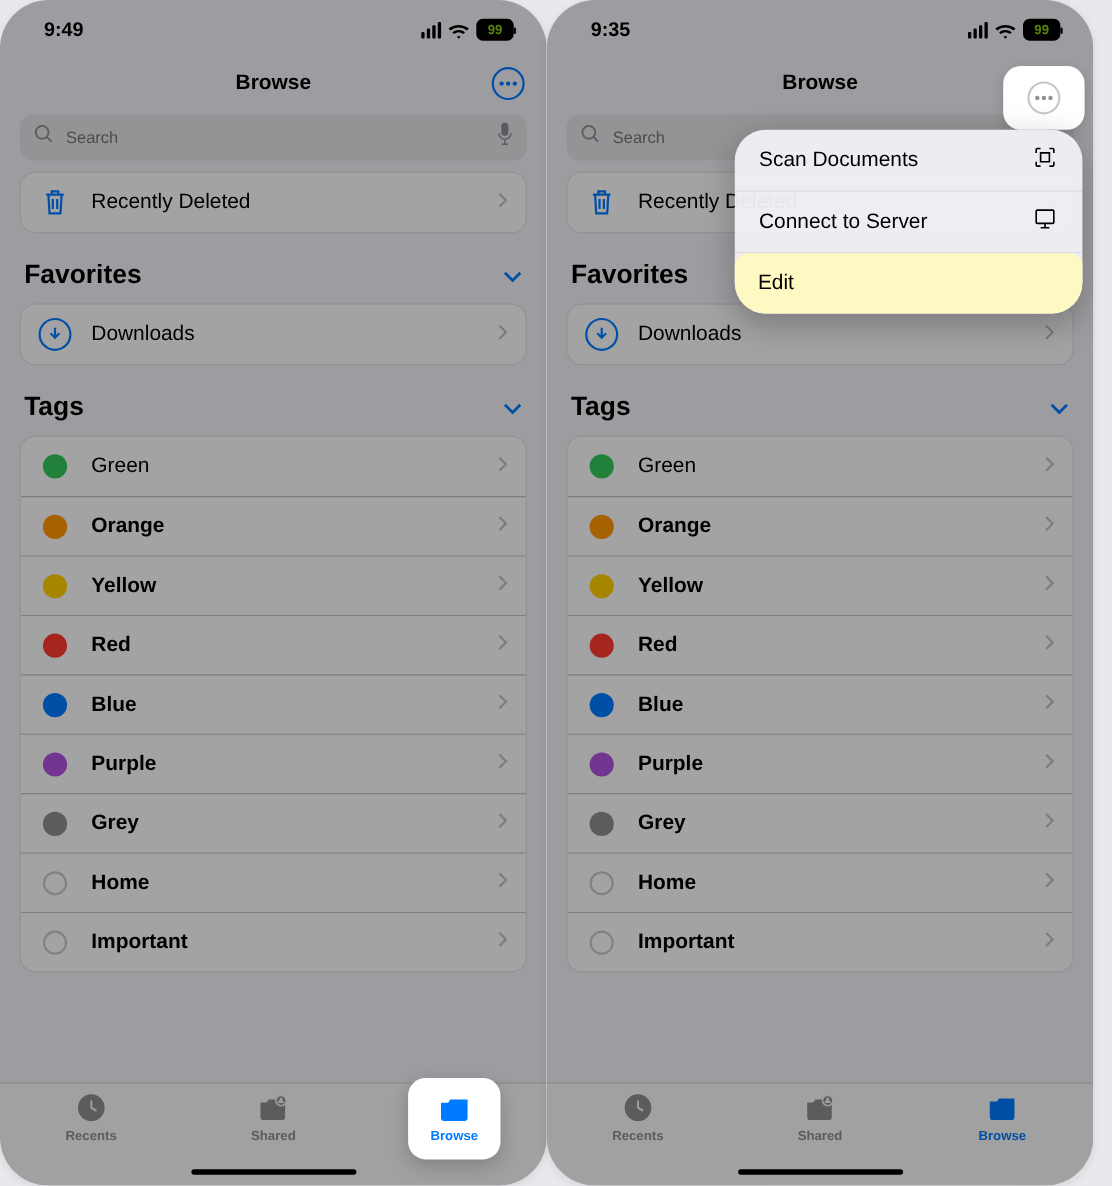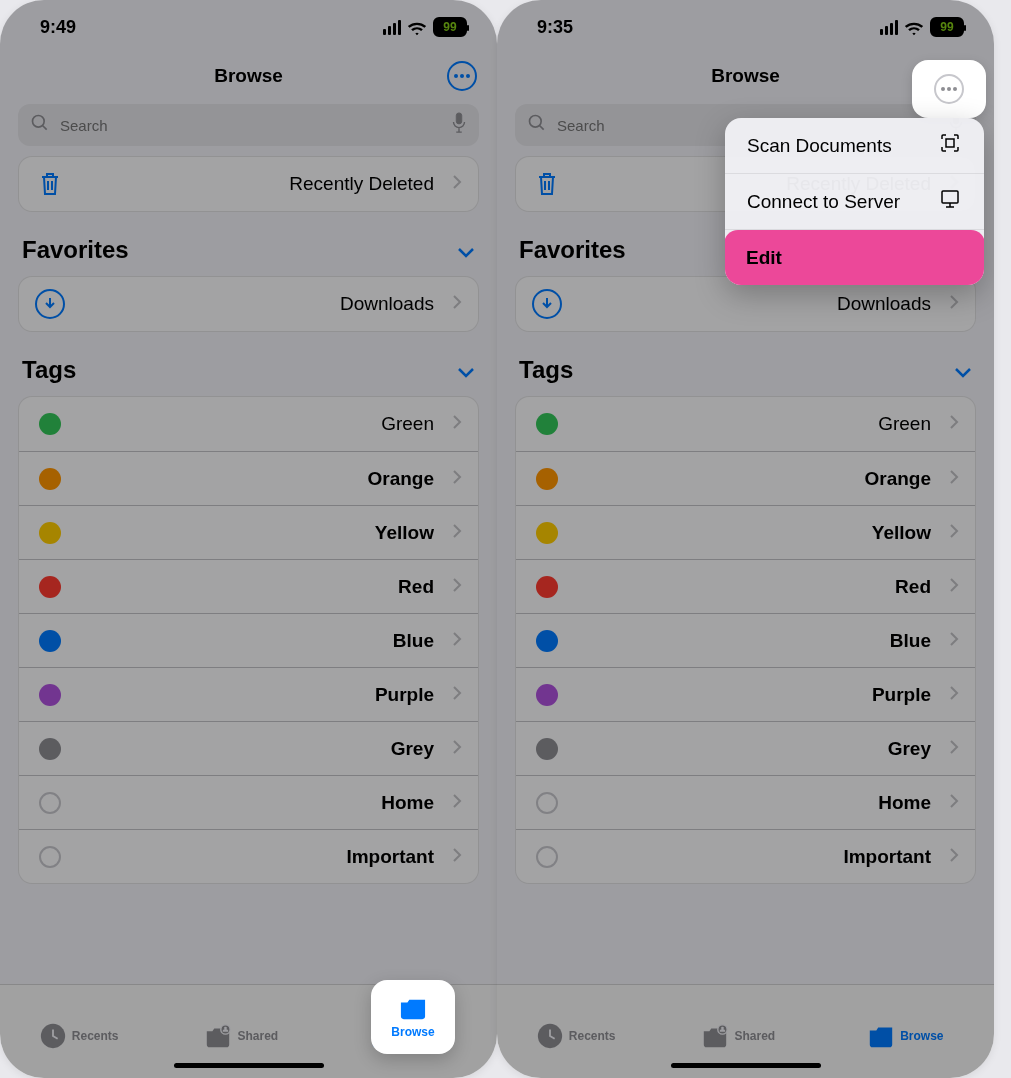--- a/index.html
+++ b/index.html
@@ -117,21 +117,21 @@
   .search svg { width:20px; height:20px; stroke:var(--secondary); }
   .search-input {
     flex: 1;
     border: none;
     background: transparent;
     font-size: 15px;
     color: var(--secondary);
   }
   .mic svg { width:16px; height:22px; fill:var(--secondary); }
   
-  .content { padding: 0 18px; text-align: right; }
+  .content { padding: 0 18px; }
   .card {
     background: rgba(255,255,255,0.6);
     border: 1px solid rgba(0,0,0,0.1);
     border-radius: var(--radius);
     overflow: hidden;
   }
   .section-header {
     display: flex;
     align-items: center;
     justify-content: space-between;
@@ -170,20 +170,21 @@
     bottom: 0; left: 0; right: 0;
     height: 94px;
     background: rgba(247,247,247,0.92);
     border-top: 1px solid rgba(0,0,0,0.15);
     display: flex;
     justify-content: space-around;
     padding-top: 8px;
   }
   .tab {
     display: flex;
+    flex-direction: column;
     align-items: center;
     gap: 4px;
     color: var(--secondary);
     font-size: 12px;
     font-weight: 600;
     width: 90px;
   }
   .tab svg { width:30px; height:28px; fill:var(--secondary); }
   .tab.active { color: var(--accent); }
   .tab.active svg { fill: var(--accent); }
@@ -214,42 +215,41 @@
     color: var(--accent);
     font-size:12px;
     font-weight:600;
   }
   .popup-white svg { width:30px; height:26px; fill:var(--accent); }
   
   .menu {
     position: absolute;
     top: 118px;
     right: 10px;
-    width: 259px;
+    width: 316px;
     background: rgba(240,240,245,0.96);
-    border-radius: 16px;
+    border-radius: 28px;
     overflow: hidden;
     box-shadow: 0 10px 30px rgba(0,0,0,0.25);
     z-index: 45;
   }
   .menu-item {
     display:flex;
     align-items:center;
     justify-content:space-between;
     height:56px;
     padding:0 22px;
     font-size:19px;
     border-bottom:1px solid rgba(0,0,0,0.08);
   }
   .menu-item:last-child { border-bottom:none; }
   .menu-item.highlight {
-    background:#ec4899;
+    background:#fef9c3;
     border-radius: 14px;
     margin: 0 -1px -1px -1px;
-    font-weight: bold;
   }
   .menu-item svg { width:24px; height:24px; stroke:#000; fill:none; stroke-width:1.5; }
   
   .dim {
     position:absolute; inset:0;
     background: rgba(0,0,0,0.35);
     z-index: 30;
     pointer-events:none;
   }
 </style>

